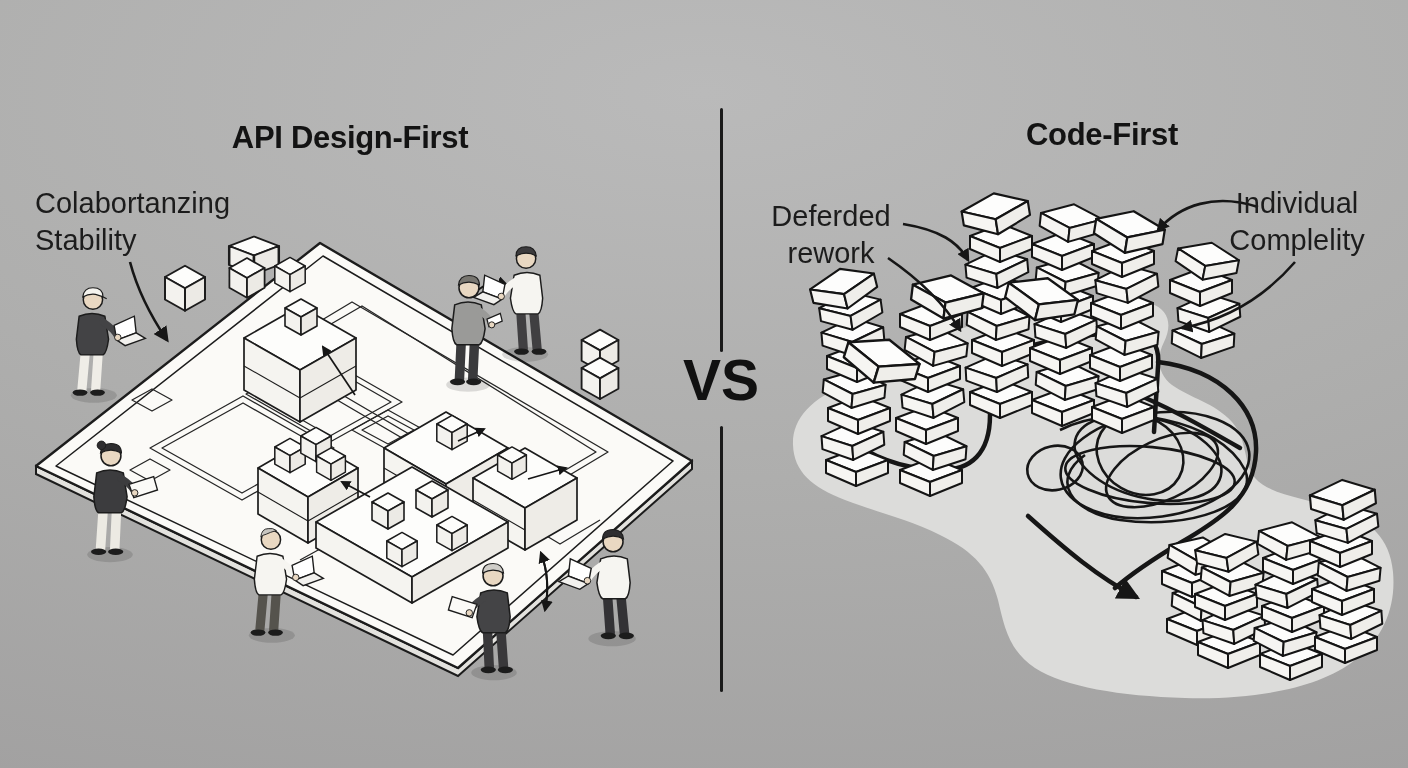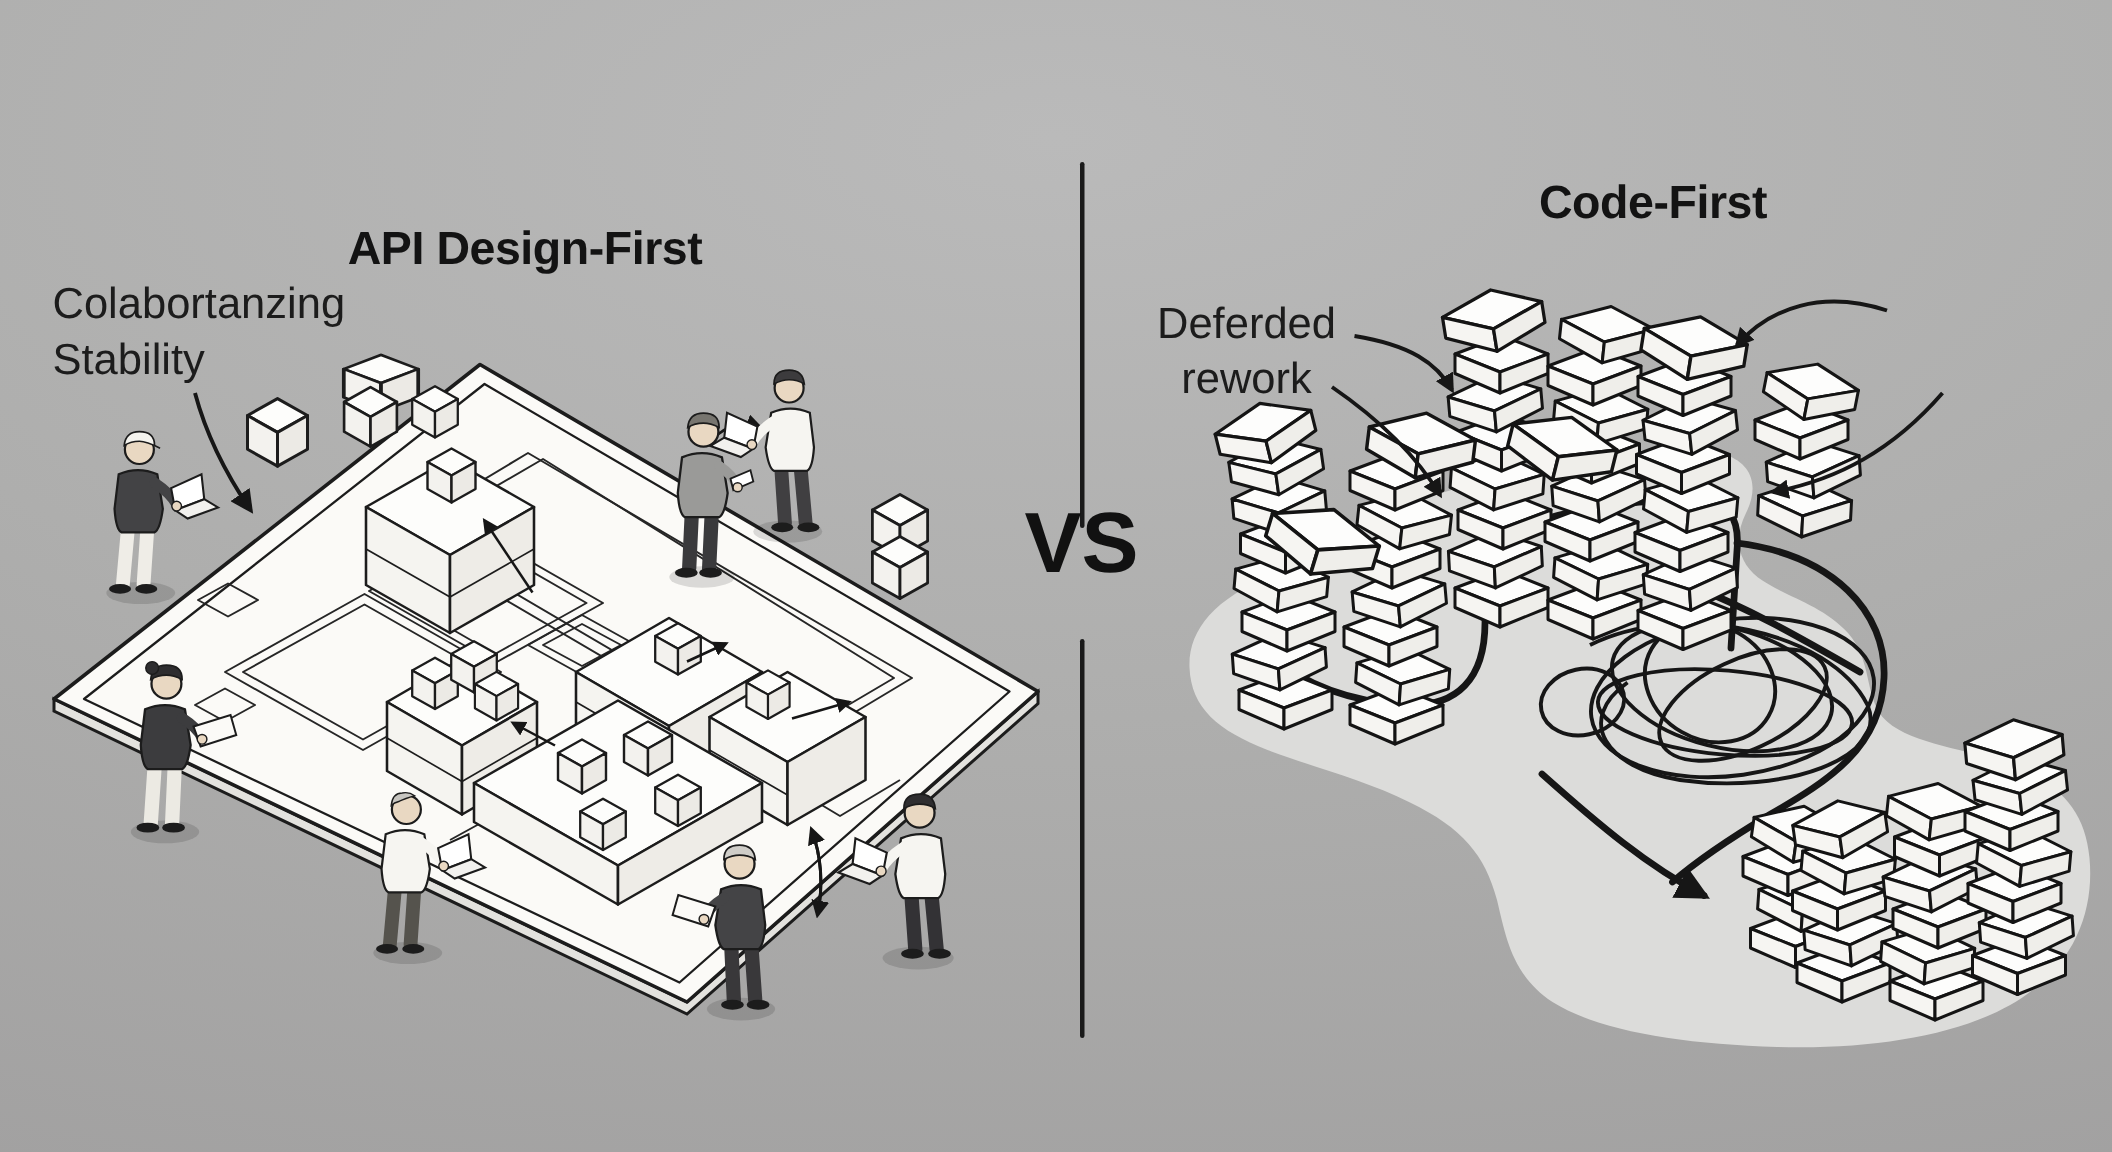--- a/index.html
+++ b/index.html
@@ -8,23 +8,23 @@
     background:radial-gradient(130% 105% at 50% 12%, #bababa 0%, #aeaead 48%, #a09f9f 100%);
     font-family:"Liberation Sans", sans-serif;color:#161616;
   }
   .art{position:absolute;top:0;}
   .art.left{left:0;}
   .art.right{left:720px;}
   .divider-seg{position:absolute;left:720px;width:3px;background:#1a1a1a;border-radius:2px;}
   .divider-seg.top{top:108px;height:244px;}
   .divider-seg.bottom{top:426px;height:266px;}
   .title{position:absolute;font-weight:bold;font-size:31px;letter-spacing:-0.3px;color:#131313;}
-  .title.tl{left:0;width:700px;text-align:center;top:120px;margin-top:28px;}
+  .title.tl{left:0;width:700px;text-align:center;top:120px;}
   .title.tr{left:724px;width:756px;text-align:center;top:117px;}
-  .vs{position:absolute;left:666px;top:329px;width:110px;text-align:center;
+  .vs{position:absolute;left:666px;top:347px;width:110px;text-align:center;
       font-size:57px;font-weight:bold;color:#111;}
   .ann{position:absolute;font-size:29px;line-height:1.26;color:#1c1c1c;}
   .ann-colab{left:35px;top:185px;text-align:left;}
   .ann-deferded{left:756px;top:198px;width:150px;text-align:center;}
   .ann-individual{left:1210px;top:185px;width:174px;text-align:center;}
 </style>
 </head>
 <body>
 
 <div class="canvas">
@@ -375,14 +375,18 @@
   <div class="ann ann-colab">
     <span>Colabortanzing</span><br>
     <span>Stability</span>
   </div>
 
   <div class="ann ann-deferded">
     <span>Deferded</span><br>
     <span>rework</span>
   </div>
 
+  <div class="ann ann-individual">
+    <span>Individual</span><br>
+    <span>Complelity</span>
+  </div>
 
 </div>
 
 </body></html>

